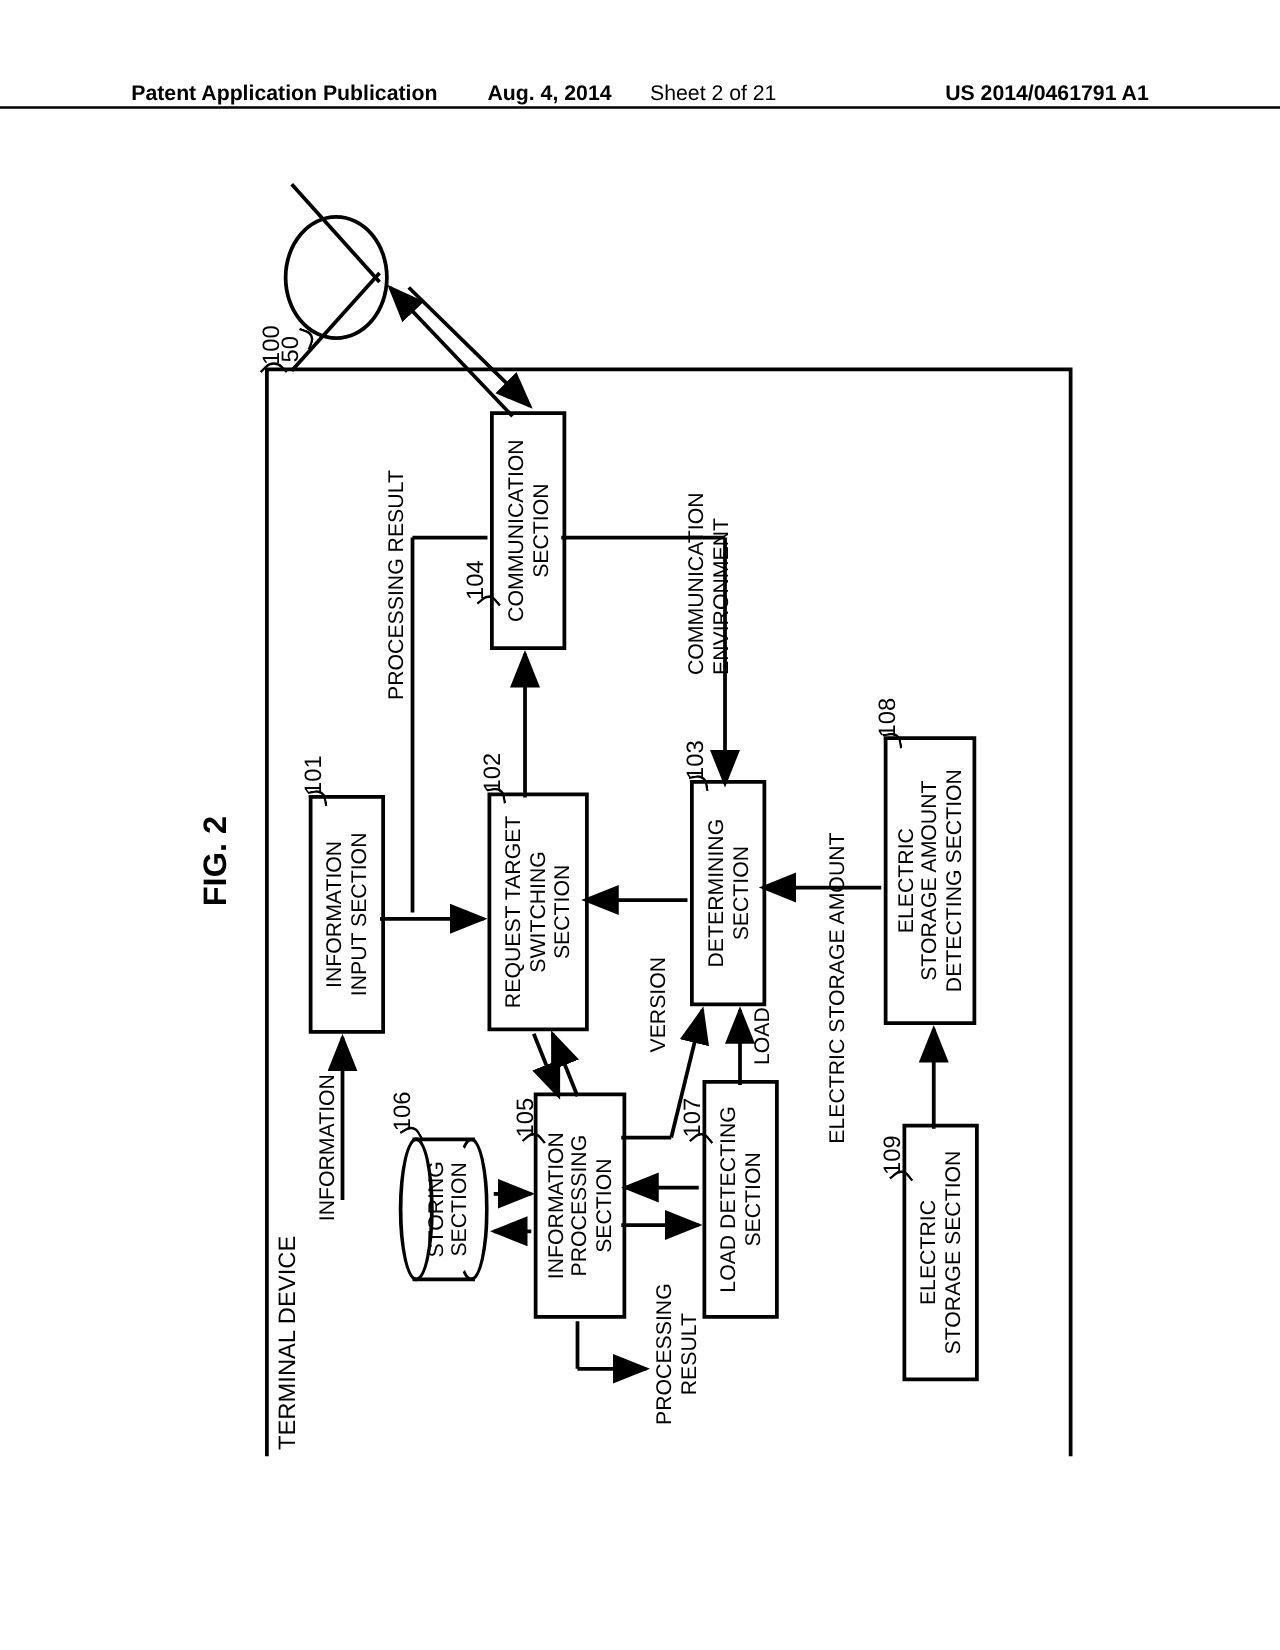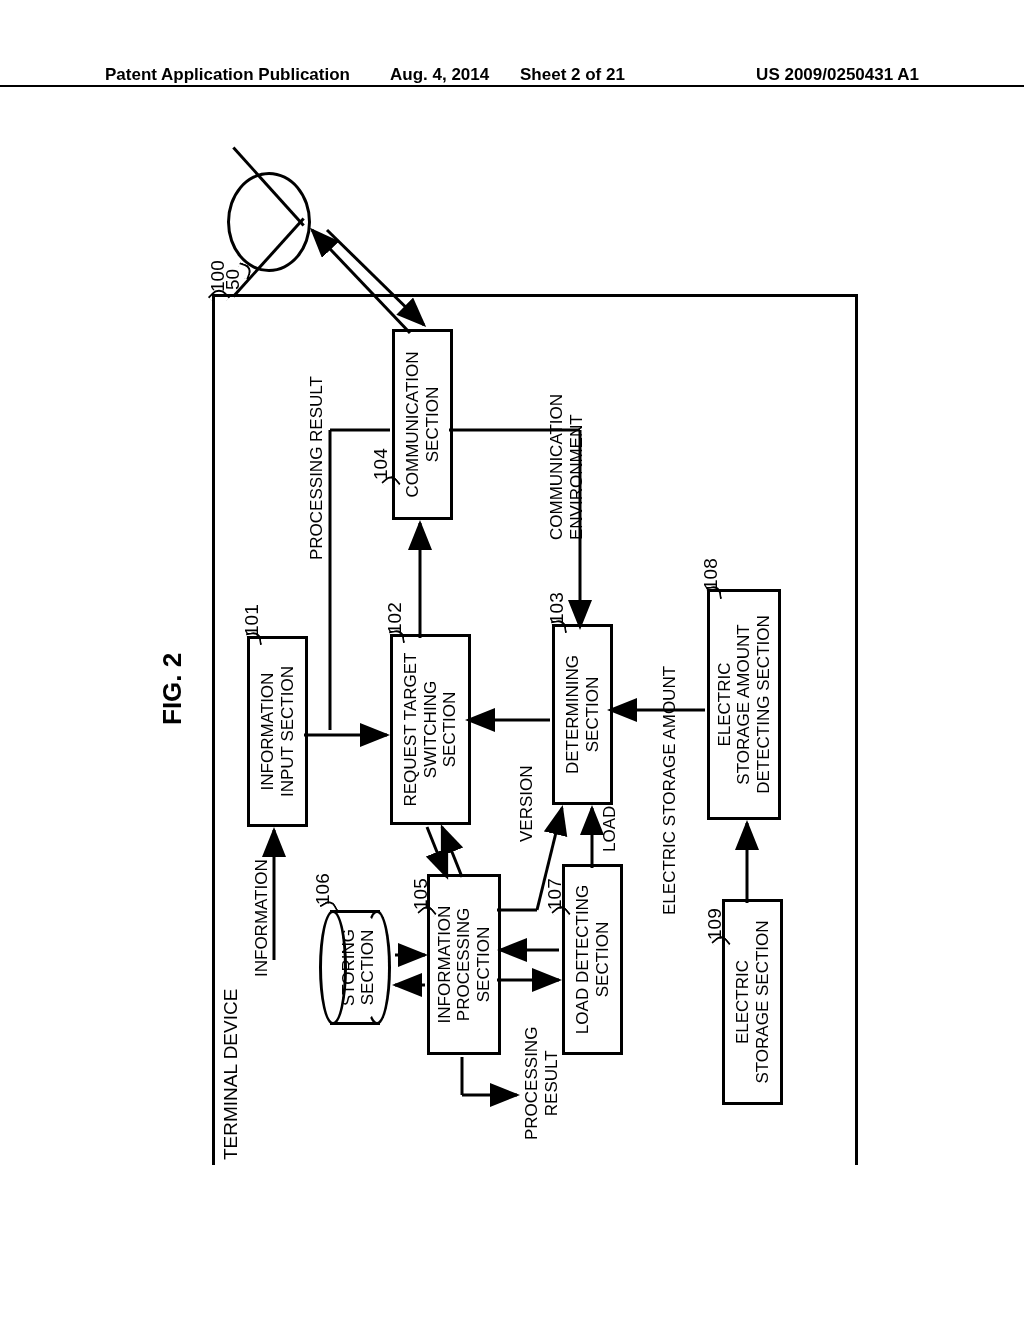--- a/index.html
+++ b/index.html
@@ -31,21 +31,21 @@
   }
   .header .date {
     position: absolute;
     left: 390px;
     top: -22px;
   }
   .header .sheet {
     position: absolute;
     left: 520px;
     top: -22px;
-    font-weight: bold;
+    font-weight: normal;
     text-align: center;
   }
   .header .docnum {
     position: absolute;
     right: 105px;
     top: -22px;
   }
   .diagram-area {
     position: absolute;
     left: 152px;
@@ -199,21 +199,21 @@
 </style>
 </head>
 <body>
 
 <div class="page">
 
   <div class="header">
     <span class="pub">Patent Application Publication</span>
     <span class="date">Aug. 4, 2014</span>
     <span class="sheet">Sheet 2 of 21</span>
-    <span class="docnum">US 2009/0250431 A1</span>
+    <span class="docnum">US 2014/0461791 A1</span>
   </div>
 
   <div class="diagram-area">
     <div class="stage">
 
       <div class="fig-label">FIG. 2</div>
 
       <div class="device-box"></div>
       <div class="terminal-title">TERMINAL DEVICE</div>
       <div class="ref100">100</div>

